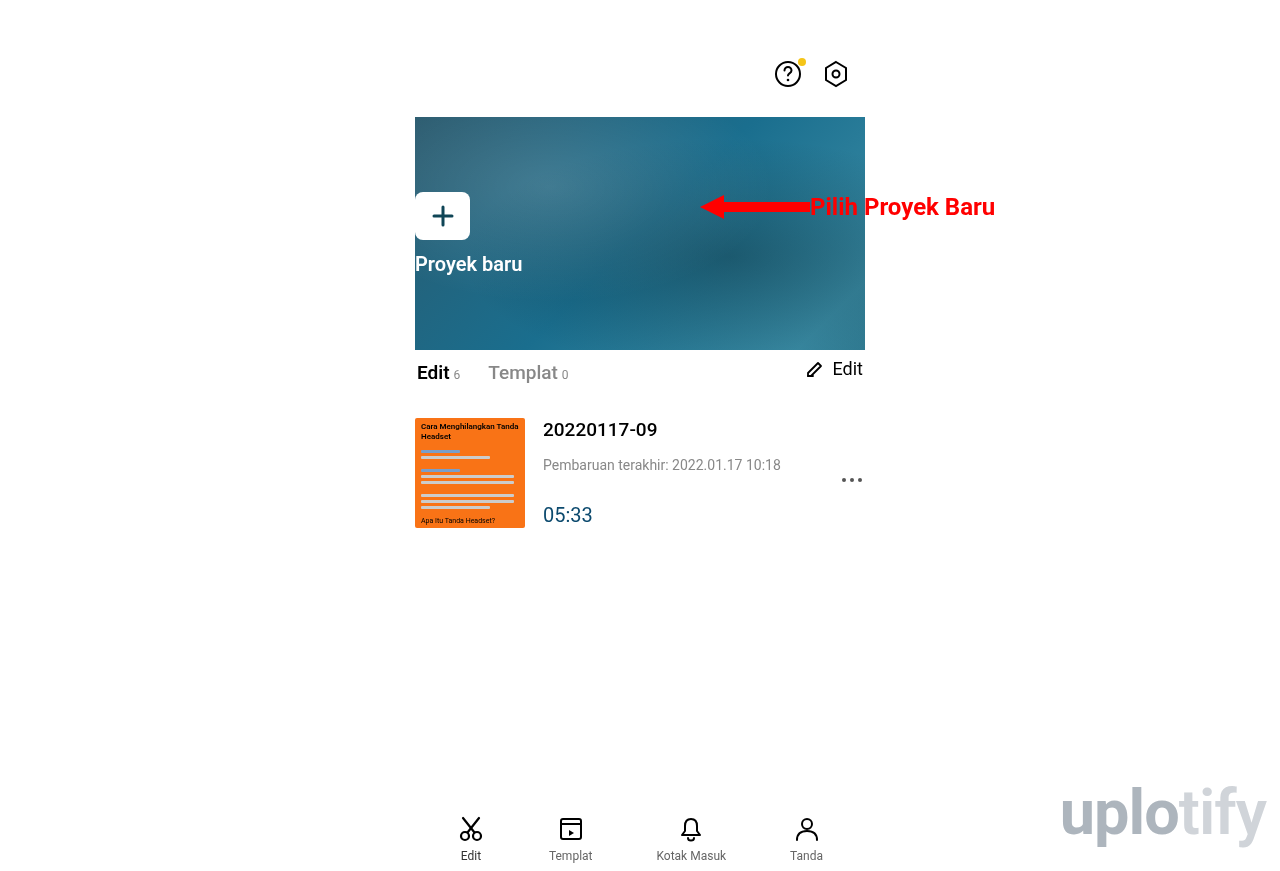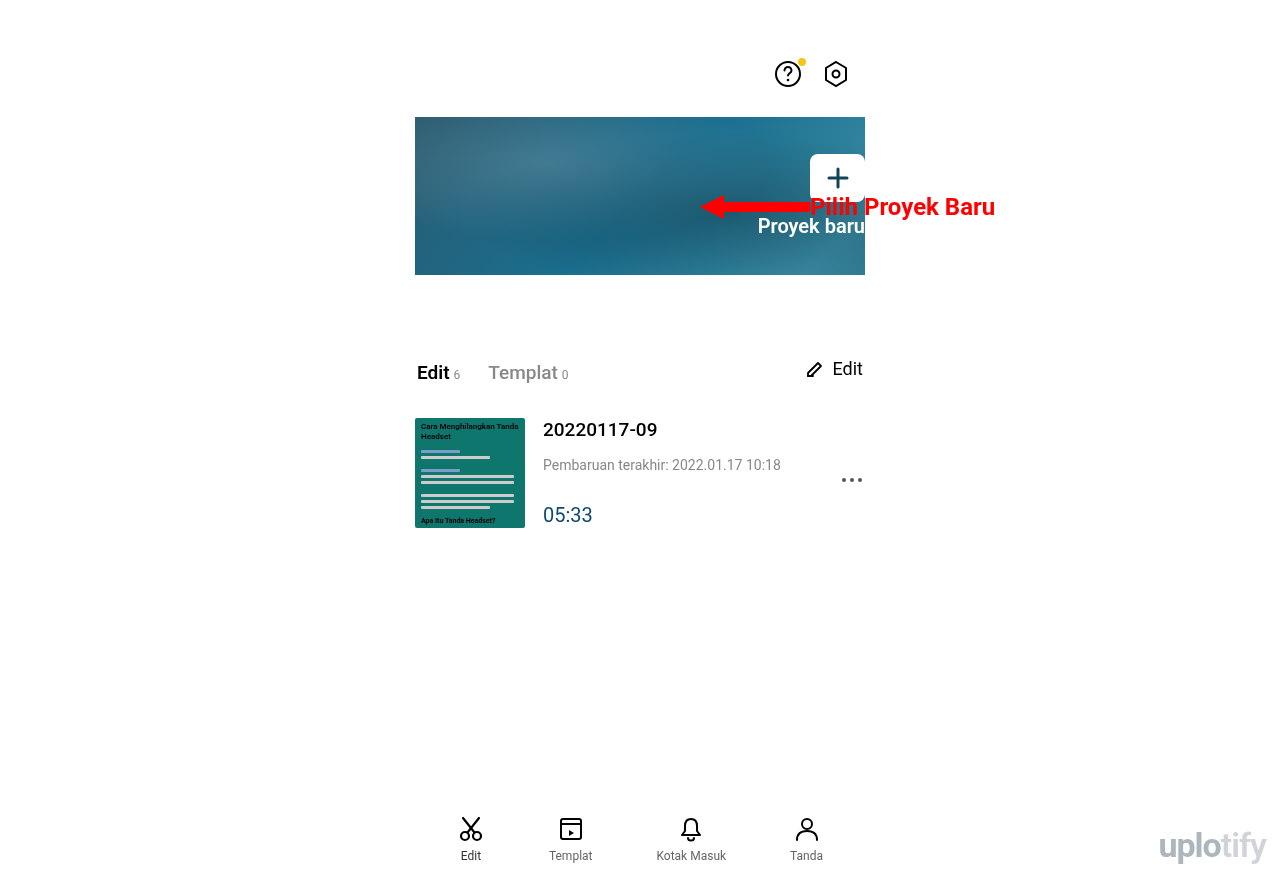--- a/index.html
+++ b/index.html
@@ -47,27 +47,27 @@
       height: 8px;
       background: #f5c518;
       border-radius: 50%;
     }
 
     .hero-banner {
       position: absolute;
       top: 117px;
       left: 0;
       width: 450px;
-      height: 158px;
+      height: 233px;
       border-radius: 0;
       background: linear-gradient(135deg, #2a5a6e 0%, #1a6e8e 25%, #3a8ca5 45%, #1d5b6f 60%, #0f4556 80%, #1a3a4a 100%);
       background-size: 200% 200%;
       display: flex;
       flex-direction: column;
-      align-items: flex-end;
+      align-items: flex-start;
       justify-content: center;
       overflow: hidden;
     }
 
     .hero-banner::before {
       content: "";
       position: absolute;
       inset: 0;
       background: radial-gradient(ellipse at 30% 30%, rgba(255,255,255,0.15), transparent 50%),
                   radial-gradient(ellipse at 70% 60%, rgba(10,40,50,0.4), transparent 60%);
@@ -152,21 +152,21 @@
       left: 0;
       width: 100%;
       display: flex;
       align-items: flex-start;
       gap: 18px;
     }
 
     .project-thumbnail {
       width: 110px;
       height: 110px;
-      background: #0f766e;
+      background: #f97316;
       border-radius: 2px;
       padding: 4px 6px;
       overflow: hidden;
       font-size: 7px;
       color: #333;
     }
 
     .thumb-title {
       font-size: 8px;
       font-weight: 600;
@@ -181,21 +181,21 @@
       border-radius: 1px;
     }
 
     .thumb-line.short { width: 40%; }
     .thumb-line.med { width: 70%; }
     .thumb-line.long { width: 95%; }
     .thumb-line.blue { background: #7a9ec9; }
 
     .thumb-subtitle {
       font-size: 7px;
-      font-weight: 700;
+      font-weight: 400;
       color: #000;
       margin-top: 8px;
     }
 
     .project-info {
       flex: 1;
       display: flex;
       flex-direction: column;
       gap: 16px;
     }
@@ -271,22 +271,22 @@
       color: #ff0000;
       font-size: 24px;
       font-weight: 700;
       white-space: nowrap;
     }
 
     
     .watermark {
       position: absolute;
       right: 14px;
-      bottom: 6px;
-      font-size: 34px;
+      bottom: 22px;
+      font-size: 63px;
       font-weight: 700;
       letter-spacing: -1px;
     }
 
     .watermark .wm-dark {
       color: #adb5bd;
     }
 
     .watermark .wm-light {
       color: #d0d4d9;

